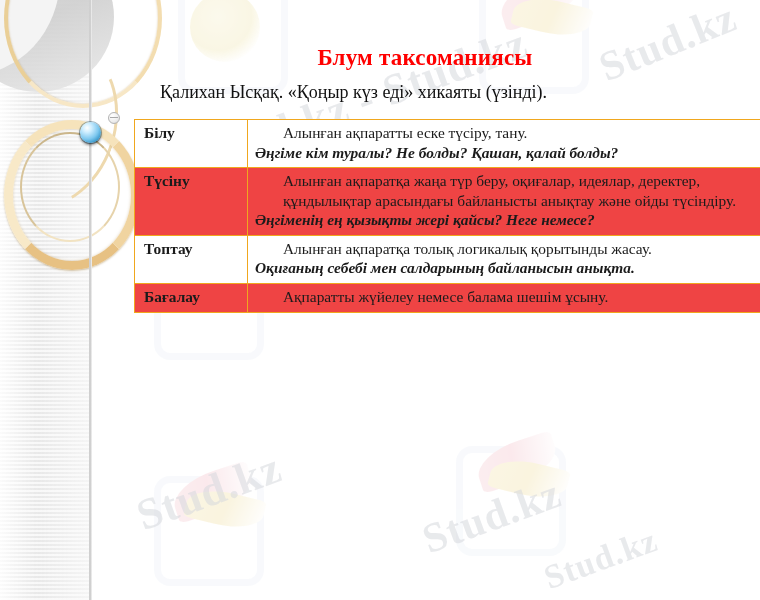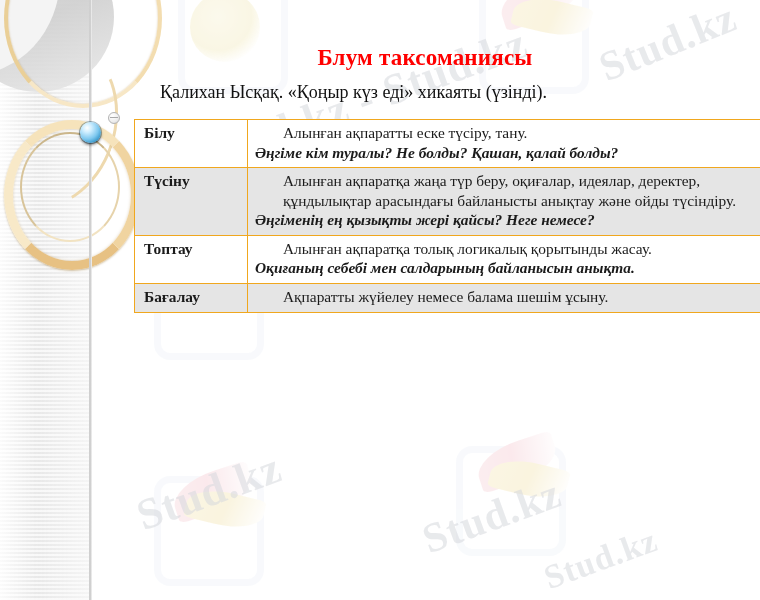--- a/index.html
+++ b/index.html
@@ -229,21 +229,21 @@
     line-height: 1.27;
     color: #1b1b1b;
   }
   .bloom-table td.level {
     width: 96px;
     font-weight: bold;
     white-space: nowrap;
     padding-left: 9px;
   }
   .row-white td { background: #ffffff; }
-  .row-cream td { background: #e5e5e5; }
+  .row-cream td { background: #ef4444; }
   .desc .plain { display: block; margin-left: 28px; }
   .desc .ital {
     display: block;
     font-style: italic;
     font-weight: bold;
   }
 </style>
 </head>
 <body>
 

